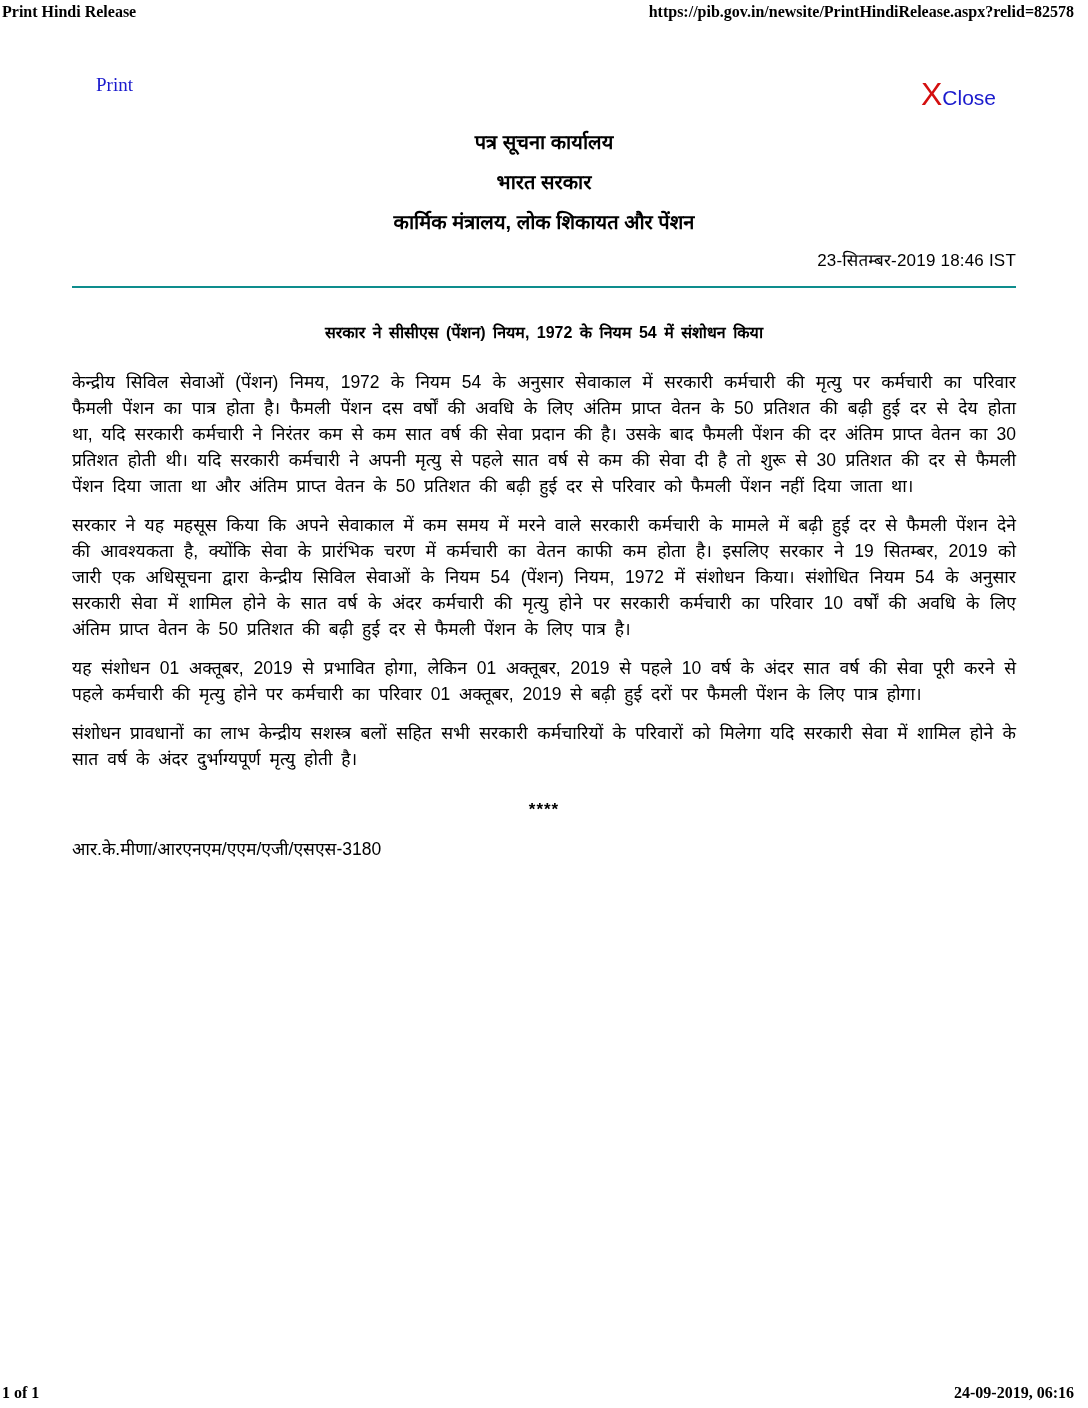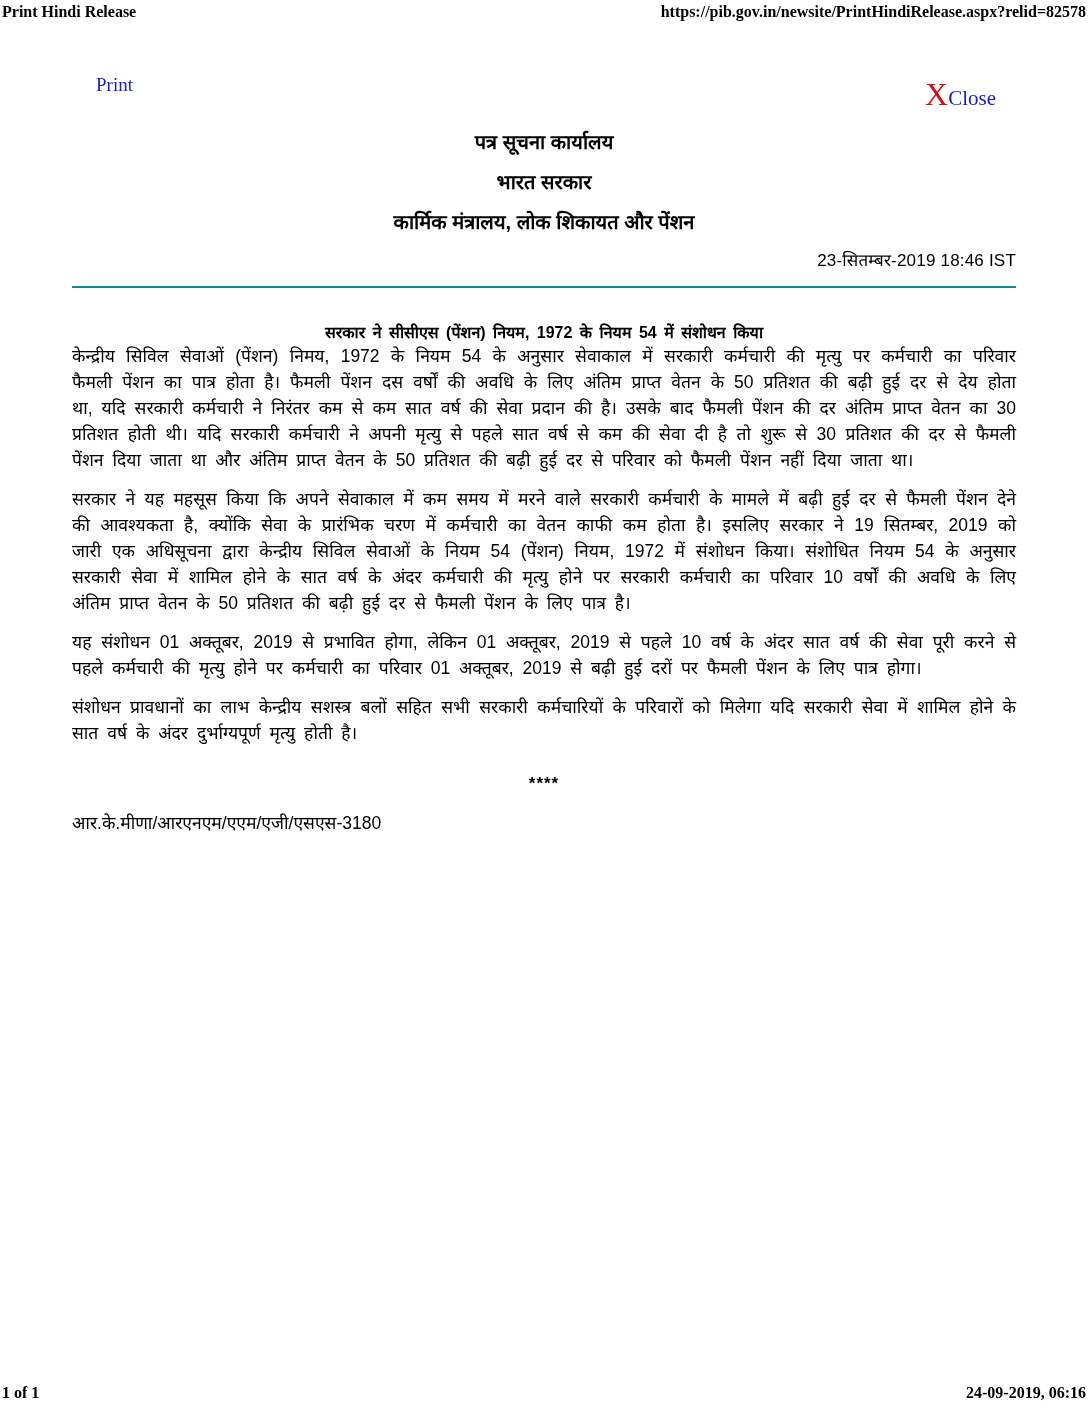--- a/index.html
+++ b/index.html
@@ -13,21 +13,21 @@
     position: relative;
     font-family: "Liberation Sans", sans-serif;
     color: #000000;
     overflow: hidden;
   }
 
   
   .print-chrome {
     position: absolute;
     left: 0;
-    right: 0;
+    right: 12px;
     display: flex;
     justify-content: space-between;
     font-family: "Liberation Serif", serif;
     font-weight: bold;
     font-size: 16px;
     padding: 0 2px;
     box-sizing: border-box;
   }
   .print-chrome.top { top: 3px; }
   .print-chrome.bottom { bottom: 6px; }
@@ -52,21 +52,21 @@
     font-family: "Liberation Serif", serif;
     font-size: 19px;
     color: #1a1acd;
     text-decoration: none;
     cursor: pointer;
     margin-top: 4px;
   }
   .close-btn {
     cursor: pointer;
     text-decoration: none;
-    font-family: Liberation Serif, serif;
+    font-family: Liberation Sans, sans-serif;
     white-space: nowrap;
     margin-top: 8px;
     margin-left: 41px;
   }
   .close-x {
     color: #d40f0f;
     font-size: 32px;
     line-height: 1;
   }
   .close-word {
@@ -99,20 +99,21 @@
 
   .release-title {
     text-align: center;
     font-weight: bold;
     font-size: 16px;
     margin-top: 33px;
     word-spacing: 3px;
   }
 
   .body-copy {
+    margin-top: 26px;
     font-size: 17.5px;
   }
   .body-copy p {
     margin: 0 0 13px 0;
     line-height: 26px;
     text-align: justify;
     word-spacing: 4px;
   }
 
   .stars {

